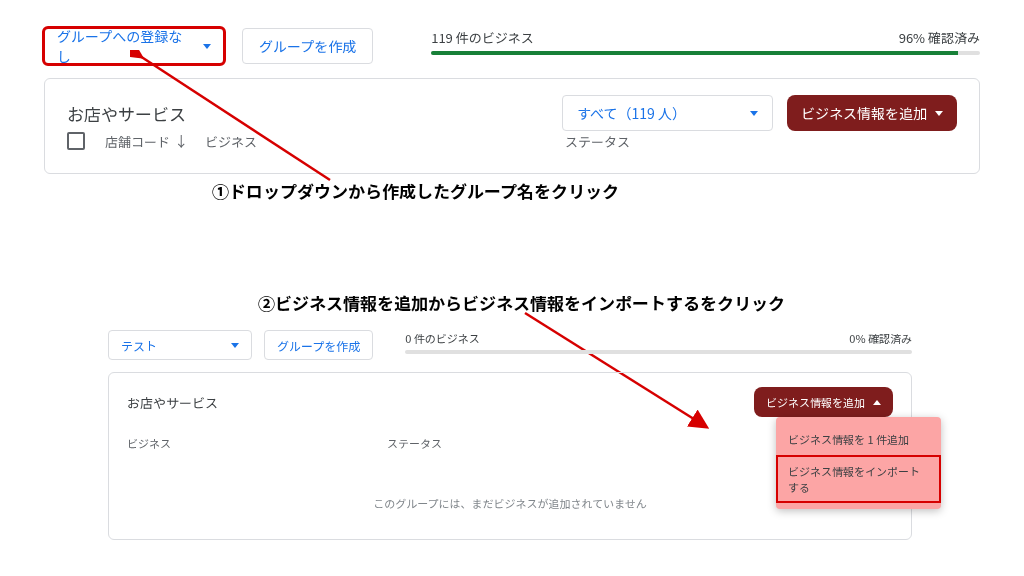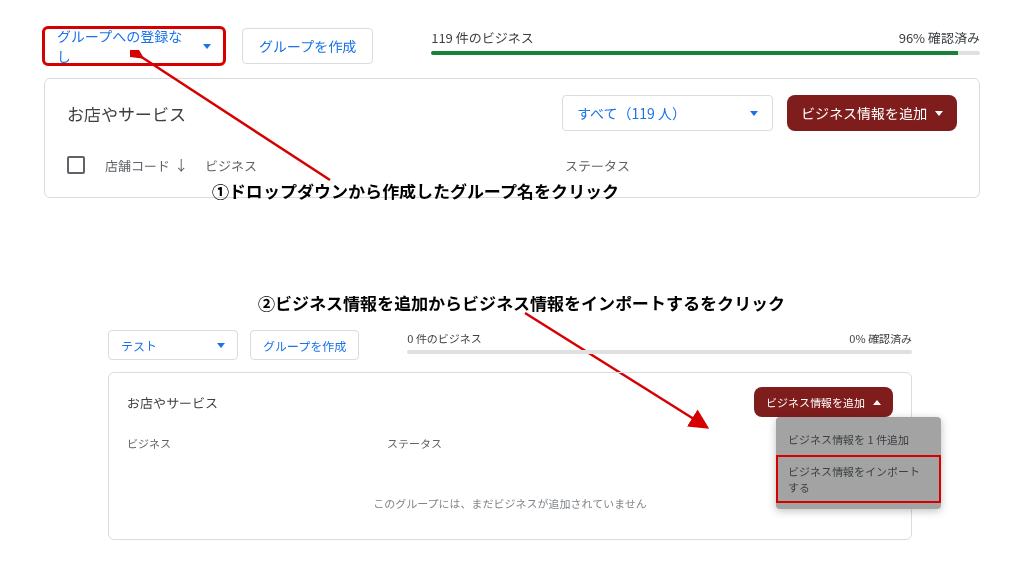--- a/index.html
+++ b/index.html
@@ -17,42 +17,42 @@
   .prog{height:4px;width:100%;background:#e0e0e0;border-radius:2px;position:relative;overflow:hidden}
   .prog>span{display:block;height:100%;background:#188038}
 
   .panel{border:1px solid #dadce0;border-radius:6px;margin:4px 44px 0 44px;padding:16px 22px 22px 22px}
   .panel-head{display:flex;align-items:center;justify-content:space-between}
   .panel-title{font-size:17px;color:#3c4043}
   .head-right{display:flex;gap:14px}
   .filter{border:1px solid #dadce0;border-radius:4px;height:36px;padding:0 14px;display:flex;align-items:center;color:#1a73e8;font-size:14px;width:211px;justify-content:space-between;cursor:pointer}
   .btn-primary{background:#7f1d1d;color:#fff;border:none;border-radius:8px;height:36px;padding:0 14px;font-size:14px;display:flex;align-items:center;cursor:pointer}
   .caret-w{border-top-color:#fff}
-  .cols{display:flex;align-items:center;margin-top:24px;font-size:13px;color:#5f6368}
+  .cols{display:flex;align-items:center;font-size:13px;color:#5f6368}
   .chk{width:18px;height:18px;border:2px solid #5f6368;border-radius:2px;margin-right:20px}
   .col-store{width:100px;display:flex;align-items:center;gap:4px}
   .arr-dn{font-size:14px}
 
   
   .anno{position:absolute;font-weight:700;font-size:17px;color:#000;white-space:nowrap}
   svg.arrow{position:absolute}
 
   
   .mini{position:absolute;left:108px;top:330px;width:804px}
   .mini .top-bar{padding:0 0 8px 0;gap:12px}
-  .mini .drp.group{width:130px;height:30px;font-size:12px}
+  .mini .drp.group{width:144px;height:30px;font-size:12px}
   .mini .btn-outline{height:30px;font-size:12px;padding:0 12px}
-  .mini .prog-wrap{margin-left:36px}
+  .mini .prog-wrap{margin-left:20px}
   .mini .prog-lbls{font-size:11px}
   .mini .panel{margin:4px 0 0 0;padding:14px 18px 28px 18px}
   .mini .panel-title{font-size:13px}
   .mini .btn-primary{height:30px;font-size:11px;padding:0 12px}
   .mini .cols2{display:flex;font-size:11px;color:#5f6368;margin-top:18px}
   .mini .empty{text-align:center;font-size:11px;color:#80868b;margin-top:44px}
-  .dropdown-menu{position:absolute;right:-30px;top:44px;background:#a3a3a3;border-radius:4px;box-shadow:0 2px 8px rgba(0,0,0,.25);width:165px;padding:6px 0;font-size:11px;color:#3c4043}
+  .dropdown-menu{position:absolute;right:-30px;top:44px;background:#fca5a5;border-radius:4px;box-shadow:0 2px 8px rgba(0,0,0,.25);width:165px;padding:6px 0;font-size:11px;color:#3c4043}
   .dropdown-menu div{padding:8px 12px;cursor:pointer}
   .dropdown-menu div.hi{outline:2px solid #d60000;outline-offset:-2px}
   .caret-up{border-top:none;border-bottom:5px solid #fff}
 </style>
 </head>
 <body>
 
 <div class="top-bar">
   <div class="drp group hi-red">
     <span>グループへの登録なし</span>

